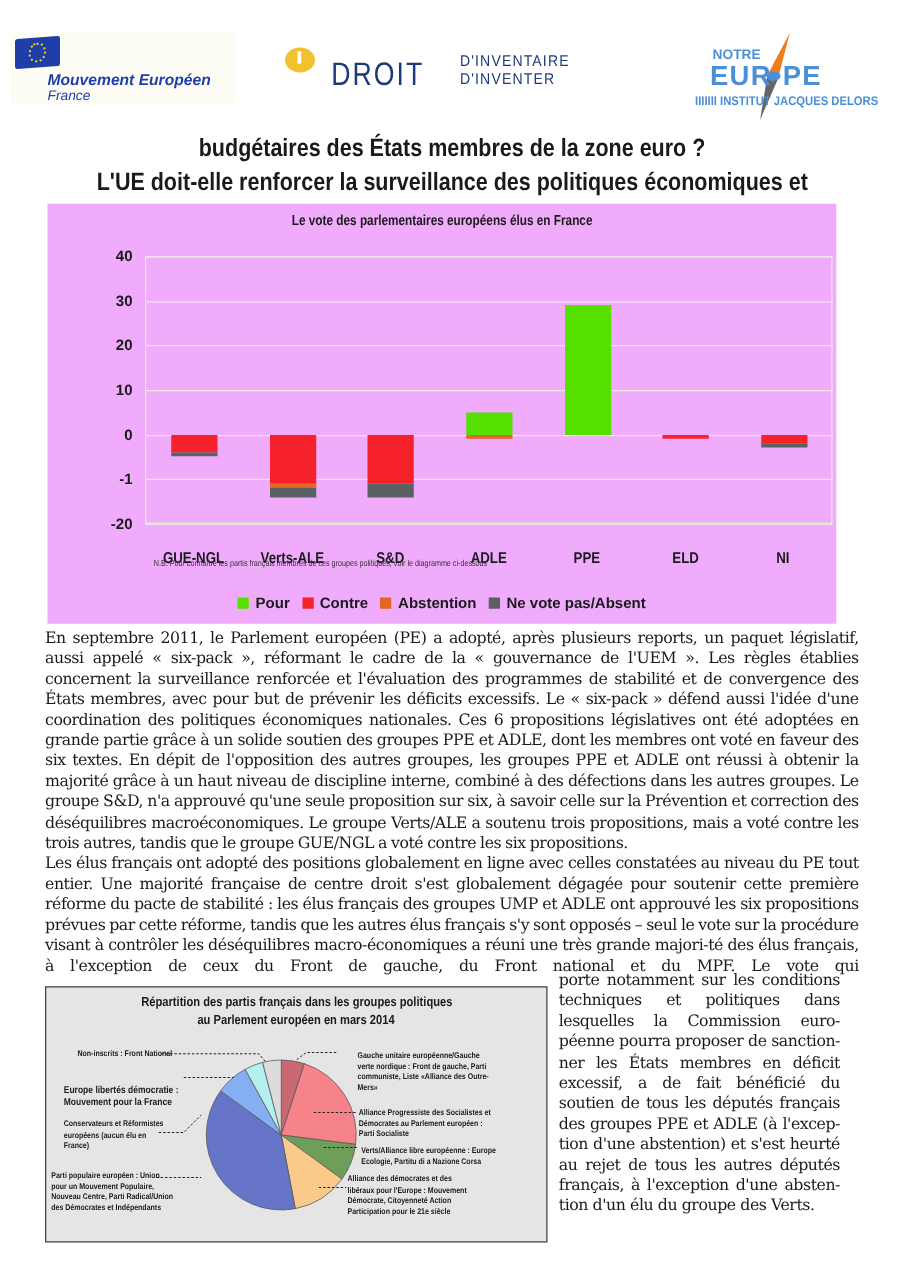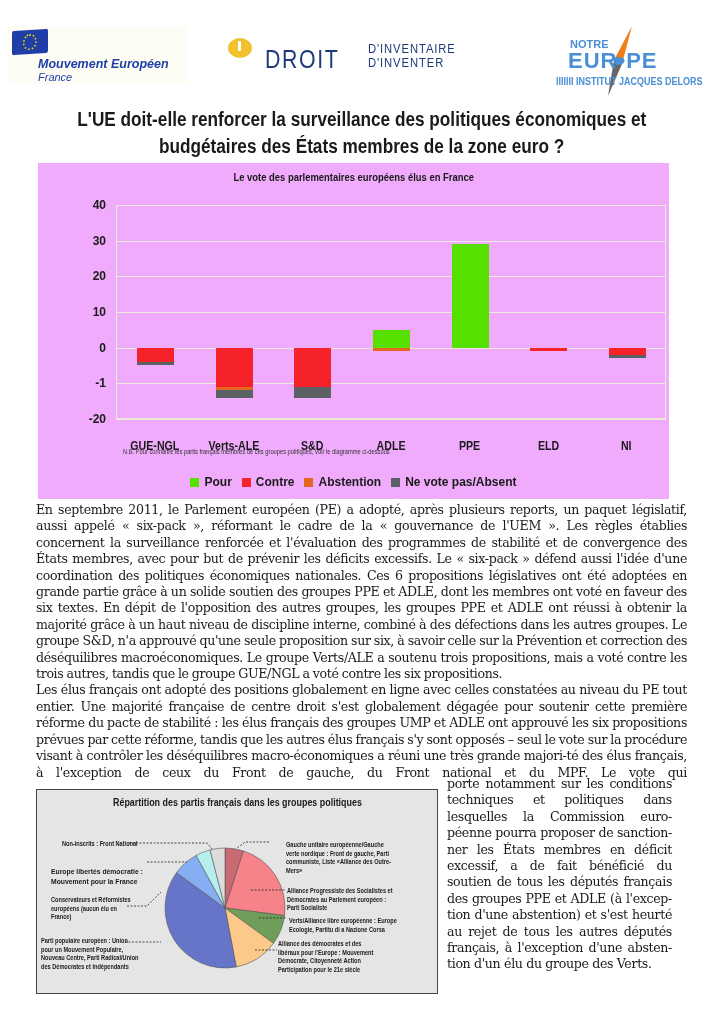--- a/index.html
+++ b/index.html
@@ -101,22 +101,22 @@
     <polygon points="86,36 104,2 94,40" fill="#f07d1a"></polygon>
     <polygon points="86,36 94,40 80,72" fill="#666"></polygon>
     <circle cx="90" cy="37" r="4" fill="#4b8fd6"></circle>
   </svg>
   <div class="ne-notre">NOTRE</div>
   <div class="ne-europe">EUR•PE</div>
   <div class="ne-inst">IIIIIII INSTITUT   JACQUES DELORS</div>
 </div>
 
 <div class="title">
+  <div><span>budgétaires des États membres de la zone euro ?</span></div>
   <div><span>L'UE doit-elle renforcer la surveillance des politiques économiques et</span></div>
-  <div><span>budgétaires des États membres de la zone euro ?</span></div>
 </div>
 
 <div class="chart-panel">
   <div class="chart-title"><span>Le vote des parlementaires européens élus en France</span></div>
   <div class="plot" id="plot">
     <div class="plot-border"></div>
   <div class="gridline" style="top: 0px;"></div>
       <div class="ytick" style="top: 0px;">40</div>
       <div class="gridline" style="top: 35.6667px;"></div>
       <div class="ytick" style="top: 35.6667px;">30</div>
@@ -190,20 +190,21 @@
 
 <div class="body-text">
   <p>En septembre 2011, le Parlement européen (PE) a adopté, après plusieurs reports, un paquet législatif, aussi appelé « six-pack », réformant le cadre de la « gouvernance de l'UEM ». Les règles établies concernent la surveillance renforcée et l'évaluation des programmes de stabilité et de convergence des États membres, avec pour but de prévenir les déficits excessifs. Le « six-pack » défend aussi l'idée d'une coordination des politiques économiques nationales. Ces 6 propositions législatives ont été adoptées en grande partie grâce à un solide soutien des groupes PPE et ADLE, dont les membres ont voté en faveur des six textes. En dépit de l'opposition des autres groupes, les groupes PPE et ADLE ont réussi à obtenir la majorité grâce à un haut niveau de discipline interne, combiné à des défections dans les autres groupes. Le groupe S&amp;D, n'a approuvé qu'une seule proposition sur six, à savoir celle sur la Prévention et correction des déséquilibres macroéconomiques. Le groupe Verts/ALE a soutenu trois propositions, mais a voté contre les trois autres, tandis que le groupe GUE/NGL a voté contre les six propositions.</p>
   <p style="text-align-last: justify;">Les élus français ont adopté des positions globalement en ligne avec celles constatées au niveau du PE tout entier. Une majorité française de centre droit s'est globalement dégagée pour soutenir cette première réforme du pacte de stabilité : les élus français des groupes UMP et ADLE ont approuvé les six propositions prévues par cette réforme, tandis que les autres élus français s'y sont opposés – seul le vote sur la procédure visant à contrôler les déséquilibres macro-économiques a réuni une très grande majori-té des élus français, à l'exception de ceux du Front de gauche, du Front national et du MPF. Le vote qui</p>
 </div>
 <div class="side-text">porte notamment sur les conditions techniques et politiques dans lesquelles la Commission euro-péenne pourra proposer de sanction-ner les États membres en déficit excessif, a de fait bénéficié du soutien de tous les députés français des groupes PPE et ADLE (à l'excep-tion d'une abstention) et s'est heurté au rejet de tous les autres députés français, à l'exception d'une absten-tion d'un élu du groupe des Verts.</div>
 
 <div class="pie-panel">
   <div class="pie-title">
     <div><span>Répartition des partis français dans les groupes politiques</span></div>
+    <div><span>au Parlement européen en mars 2014</span></div>
   </div>
   <svg class="pie-svg" id="pie" width="402" height="205" viewBox="0 0 402 205">
       <path d="M188,118 L188,58 A60,60 0 0 1 206.54101966249684,60.93660902229079 Z" fill="#c96a72" stroke="#555" stroke-width="0.6"></path>
       <path d="M188,118 L206.54101966249684,60.93660902229079 A60,60 0 0 1 247.52688207886868,125.51999401385825 Z" fill="#f7838a" stroke="#555" stroke-width="0.6"></path>
       <path d="M188,118 L247.52688207886868,125.51999401385825 A60,60 0 0 1 236.54101966249686,153.2671151375484 Z" fill="#6f9e5a" stroke="#555" stroke-width="0.6"></path>
       <path d="M188,118 L236.54101966249686,153.2671151375484 A60,60 0 0 1 199.24287887514348,176.93723504372133 Z" fill="#fbc98a" stroke="#555" stroke-width="0.6"></path>
       <path d="M188,118 L199.24287887514348,176.93723504372133 A60,60 0 0 1 139.45898033750314,82.73288486245161 Z" fill="#6675c8" stroke="#555" stroke-width="0.6"></path>
       <path d="M188,118 L139.45898033750314,82.73288486245161 A60,60 0 0 1 159.09477955389707,65.42159919736818 Z" fill="#86aef2" stroke="#555" stroke-width="0.6"></path>
       <path d="M188,118 L159.09477955389707,65.42159919736818 A60,60 0 0 1 173.07860677010873,59.88501033228213 Z" fill="#b6f0ee" stroke="#555" stroke-width="0.6"></path>
       <path d="M188,118 L173.07860677010873,59.88501033228213 A60,60 0 0 1 188.00000000000003,58 Z" fill="#dcdcdc" stroke="#555" stroke-width="0.6"></path>

